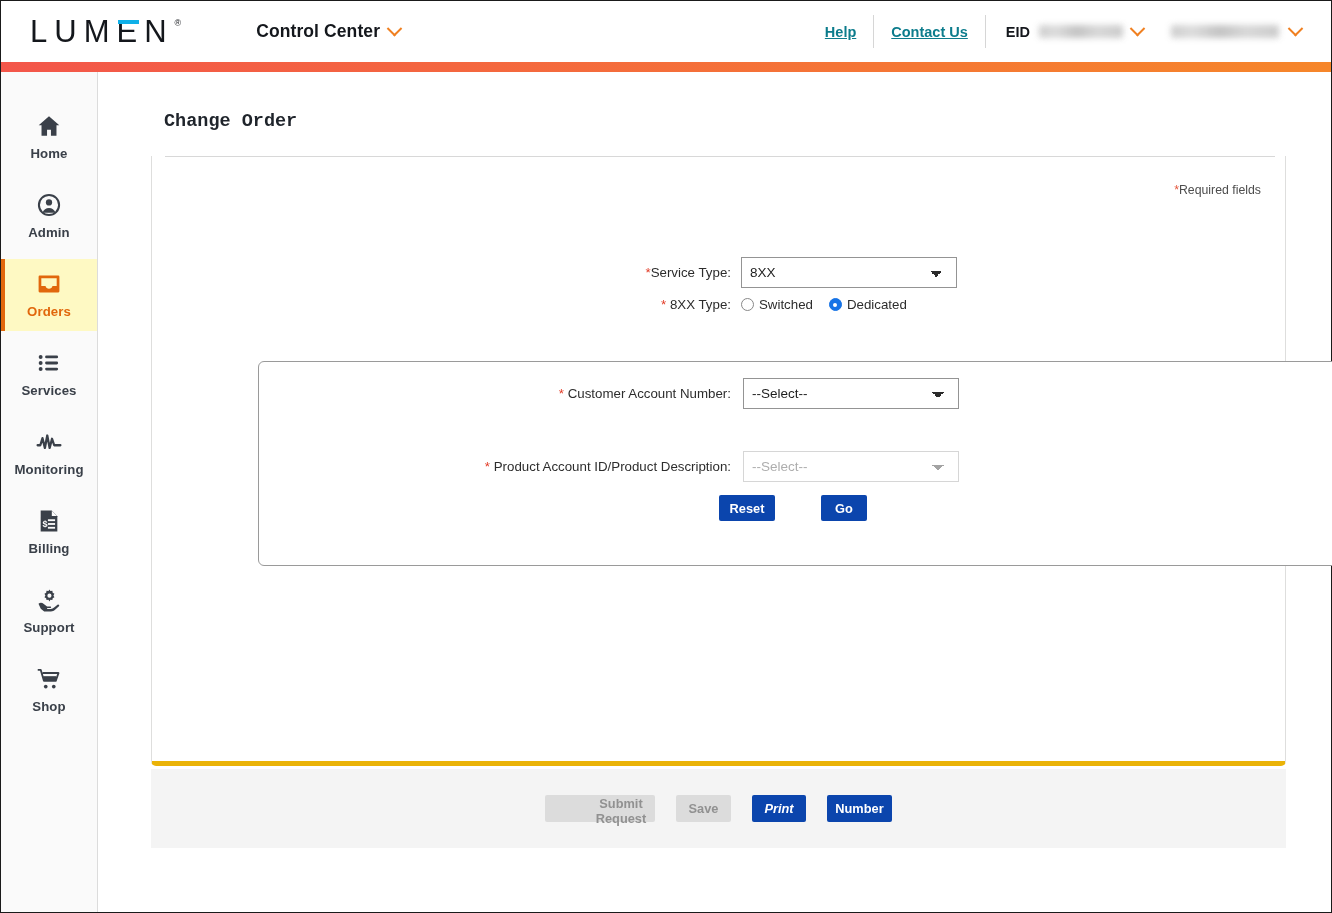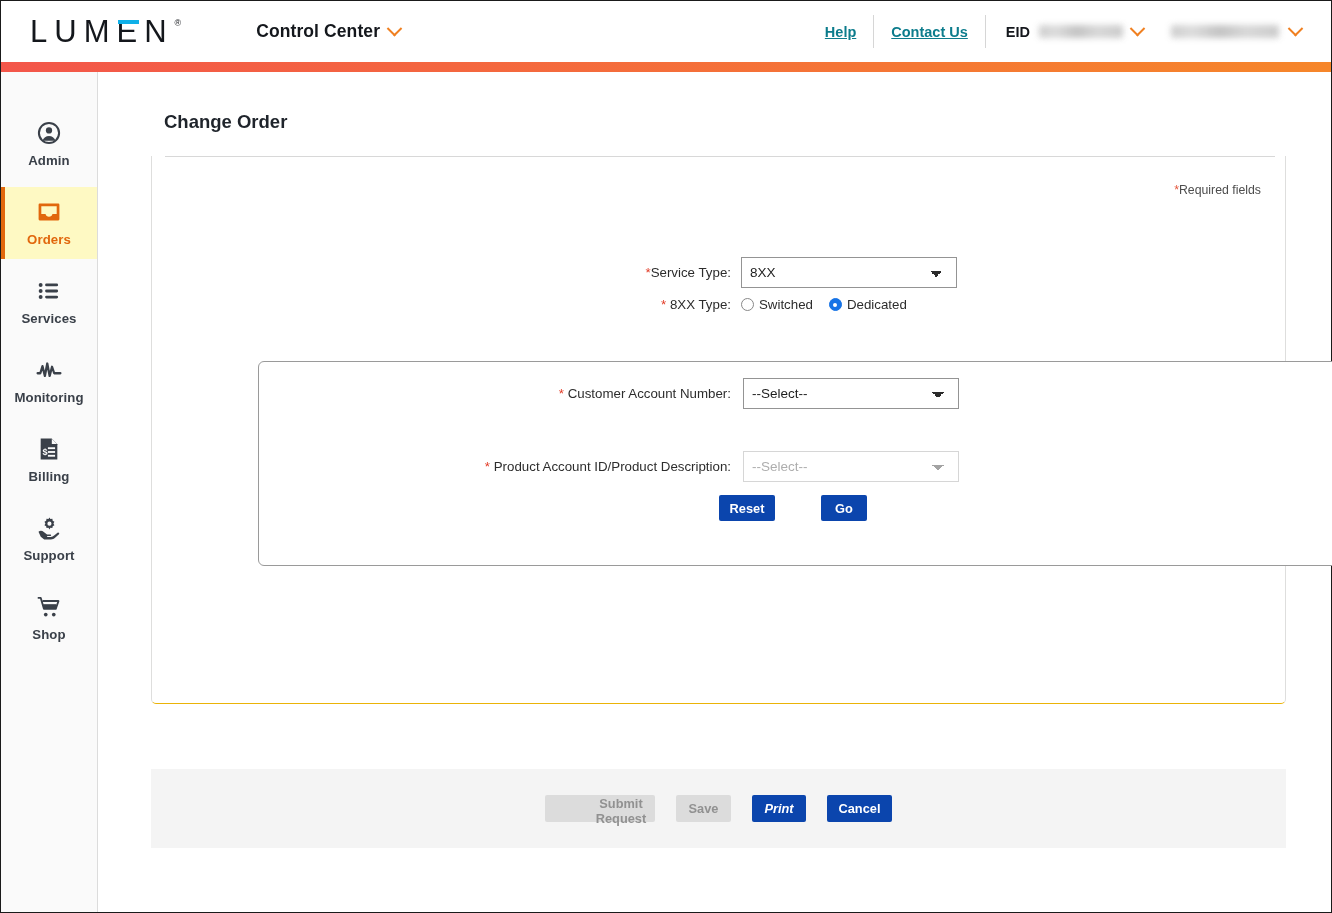--- a/index.html
+++ b/index.html
@@ -136,29 +136,29 @@
   .nav-gap { height: 7px; }
 
   
   .main {
     position: absolute; left: 98px; top: 71px;
     width: 1232px; height: 840px;
     background: #ffffff;
   }
   .page-title {
     position: absolute; left: 65px; top: 39px;
-    font-size: 18.5px; font-weight: bold; color: #1f242b;
+    font-size: 18.5px; font-weight: bold; color: #1f242b; font-family: Liberation Mono, monospace;
   }
   .card {
     position: absolute; left: 52px; top: 84px;
-    width: 1135px; height: 548px;
+    width: 1135px; height: 610px;
     background: #ffffff;
     border-left: 1px solid #dededd;
     border-right: 1px solid #dededd;
-    border-bottom: 1px solid #eab308;
+    border-bottom: 5px solid #eab308;
     border-radius: 0 0 5px 5px;
   }
   .card-divider {
     position: absolute; left: 13px; top: 0;
     width: 1110px; height: 1px; background: #d8d8d8;
   }
   .req-note {
     position: absolute; right: 24px; top: 27px;
     font-size: 12.3px; color: #4d4d4d;
   }
@@ -277,20 +277,26 @@
         <span class="blurred blur-user"></span>
         <span class="chev"></span>
       </div>
     </div>
   </div>
 
   <div class="accent"></div>
 
   <div class="sidebar">
 
+    <div class="nav-item">
+      <svg class="nav-icon" viewBox="0 0 24 24">
+        <path fill="#3a4049" d="M12 3 2.5 11.2h2.6V21h5.1v-5.6h3.6V21h5.1v-9.8h2.6z"></path>
+      </svg>
+      <div class="nav-label">Home</div>
+    </div>
     <div class="nav-gap"></div>
 
     <div class="nav-item">
       <svg class="nav-icon" viewBox="0 0 24 24">
         <circle cx="12" cy="12" r="9.3" fill="none" stroke="#3a4049" stroke-width="1.9"></circle>
         <circle cx="12" cy="9.6" r="2.9" fill="#3a4049"></circle>
         <path fill="#3a4049" d="M5.9 19.2c1.1-3 3.4-4.5 6.1-4.5s5 1.5 6.1 4.5z"></path>
       </svg>
       <div class="nav-label">Admin</div>
     </div>
@@ -422,16 +428,16 @@
           <button class="btn btn-blue" style="width:56px;height:26px;">Reset</button>
           <button class="btn btn-blue" style="width:46px;height:26px;">Go</button>
         </div>
       </div>
     </div>
 
     <div class="footer">
       <button class="btn btn-gray" style="width:110px;height:27px;padding-left:48px;" disabled="">Submit Request</button>
       <button class="btn btn-gray" style="width:55px;height:27px;" disabled="">Save</button>
       <button class="btn btn-blue" style="width:54px;height:27px;font-style:italic;">Print</button>
-      <button class="btn btn-blue" style="width:65px;height:27px;">Cancel</button>
+      <button class="btn btn-blue" style="width:65px;height:27px;">Number</button>
     </div>
   </div>
 </div>
 
 </body></html>

